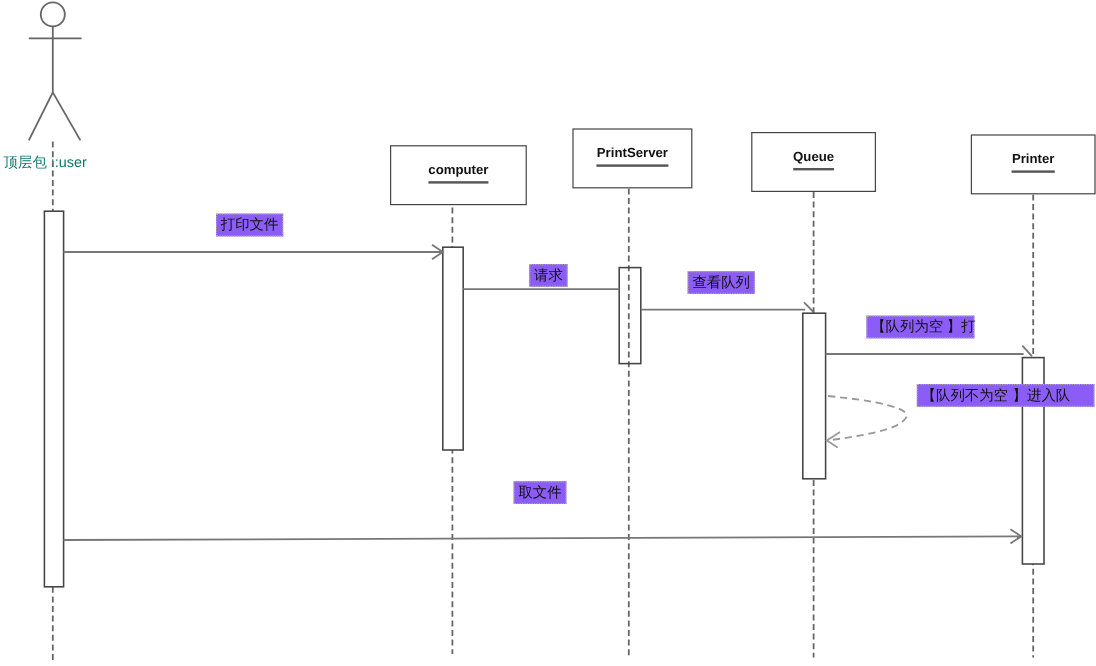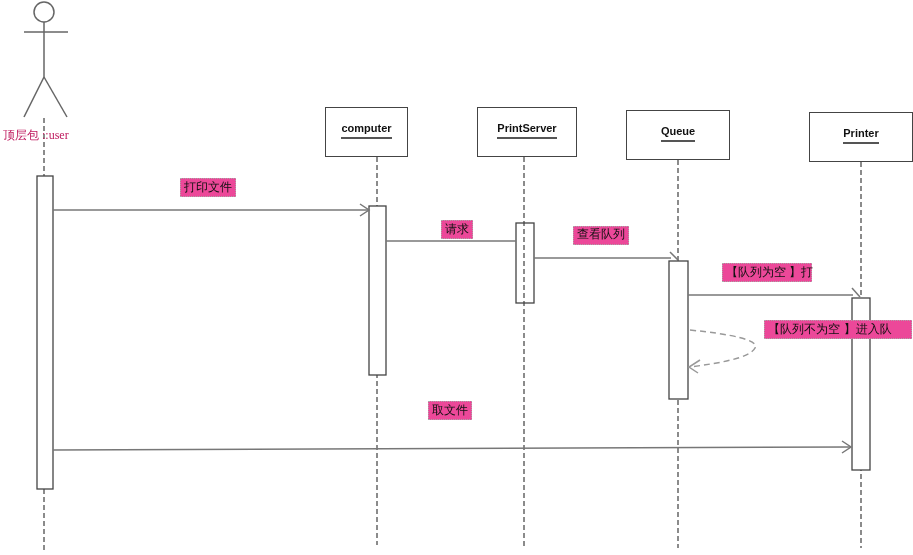--- a/index.html
+++ b/index.html
@@ -1,19 +1,19 @@
 <!DOCTYPE html>
 <html><head>
 <meta charset="utf-8">
 <style>
   html, body { margin:0; padding:0; background:#ffffff; }
   body { width:913px; height:555px; position:relative; overflow:hidden; font-family:"Liberation Sans", sans-serif; }
   svg { position:absolute; left:0; top:0; }
-  .lbl { position:absolute; font-size:12px; color:#be185d; font-family:Liberation Serif, serif; white-space:nowrap; }
-  .msgbox { position:absolute; border:1px dotted #aaa; background:#ec4899; padding:0 3px; font-size:12px; line-height:17px; height:17px; font-family:"DejaVu Sans", sans-serif; color:#111; white-space:nowrap; }
+  .lbl { position:absolute; font-size:12px; color:#0f766e; font-family:Liberation Sans, sans-serif; white-space:nowrap; }
+  .msgbox { position:absolute; border:1px dotted #aaa; background:#8b5cf6; padding:0 3px; font-size:12px; line-height:17px; height:17px; font-family:"DejaVu Sans", sans-serif; color:#111; white-space:nowrap; }
   .objbox { position:absolute; border:1px solid #444; background:#fff; box-sizing:border-box; text-align:center; }
   .objname { display:inline-block; margin-top:14px; font-weight:bold; font-size:11px; color:#111; border-bottom:2px solid #555; padding-bottom:3px; font-family:"Liberation Sans", sans-serif; }
 </style>
 </head>
 <body>
 
 <svg width="913" height="555">
 
   <g stroke="#666" stroke-width="1.5" fill="none">
     <circle cx="44" cy="12" r="10"></circle>
@@ -50,31 +50,31 @@
     <polyline points="852,288 860,297"></polyline>
     <line x1="53" y1="450" x2="851" y2="447"></line>
     <polyline points="842,441 851,447 842,453"></polyline>
   </g>
   <path d="M690,330 C730,334 760,340 755,348 C750,358 720,363 690,367" stroke="#999" stroke-width="1.5" stroke-dasharray="6,4" fill="none"></path>
   <polyline points="700,360 689,367 698,373" stroke="#999" stroke-width="1.5" fill="none"></polyline>
 </svg>
 
 <div class="lbl" style="left:3px;top:127px;">顶层包 ::user</div>
 
-<div class="objbox" style="left:325px;top:107px;width:83px;height:50px;">
+<div class="objbox" style="left:325px;top:121px;width:114px;height:50px;">
   <span class="objname">computer</span>
 </div>
 <div class="objbox" style="left:477px;top:107px;width:100px;height:50px;">
   <span class="objname">PrintServer</span>
 </div>
 <div class="objbox" style="left:626px;top:110px;width:104px;height:50px;text-align:center;">
   <span class="objname">Queue</span>
 </div>
 <div class="objbox" style="left:809px;top:112px;width:104px;height:50px;">
   <span class="objname">Printer</span>
 </div>
 
 <div class="msgbox" style="left:180px;top:178px;">打印文件</div>
 <div class="msgbox" style="left:441px;top:220px;">请求</div>
-<div class="msgbox" style="left:573px;top:226px;font-family:Liberation Mono, monospace;">查看队列</div>
+<div class="msgbox" style="left:573px;top:226px;">查看队列</div>
 <div class="msgbox" style="left:722px;top:263px;width:82px;font-family:Liberation Serif, serif;">【队列为空 】打</div>
 <div class="msgbox" style="left:764px;top:320px;width:140px;">【队列不为空 】进入队</div>
 <div class="msgbox" style="left:428px;top:401px;">取文件</div>
 
 </body></html>

